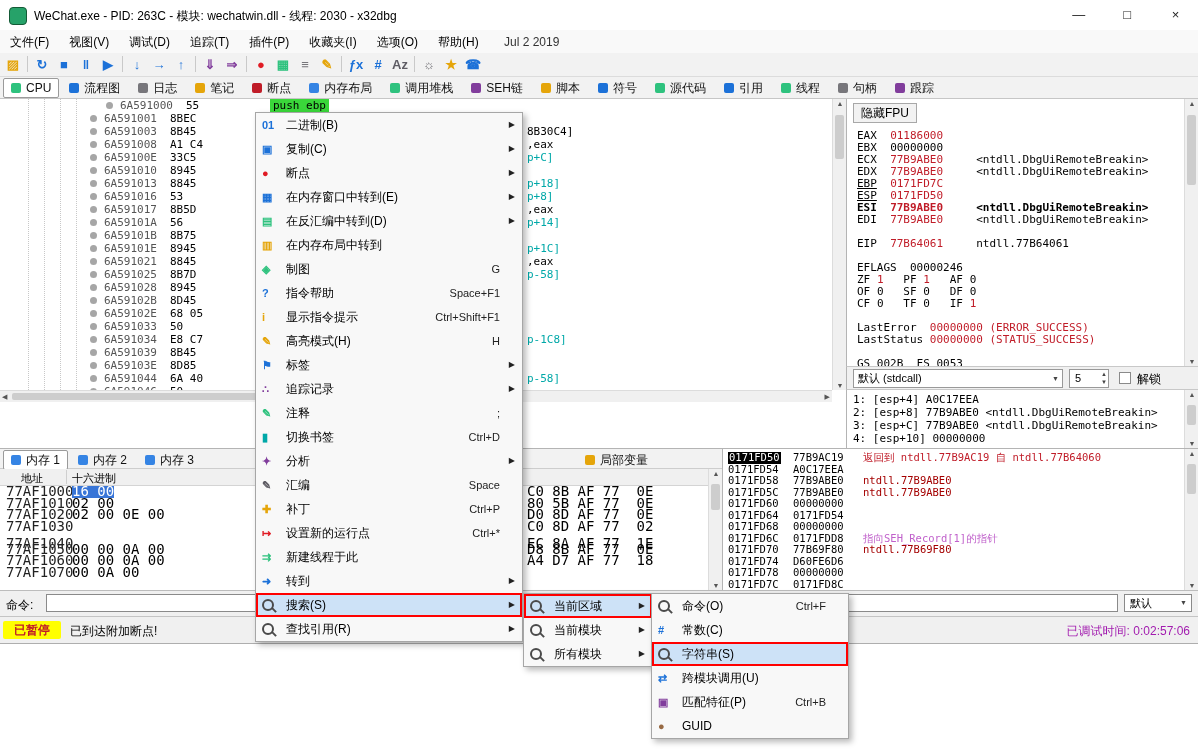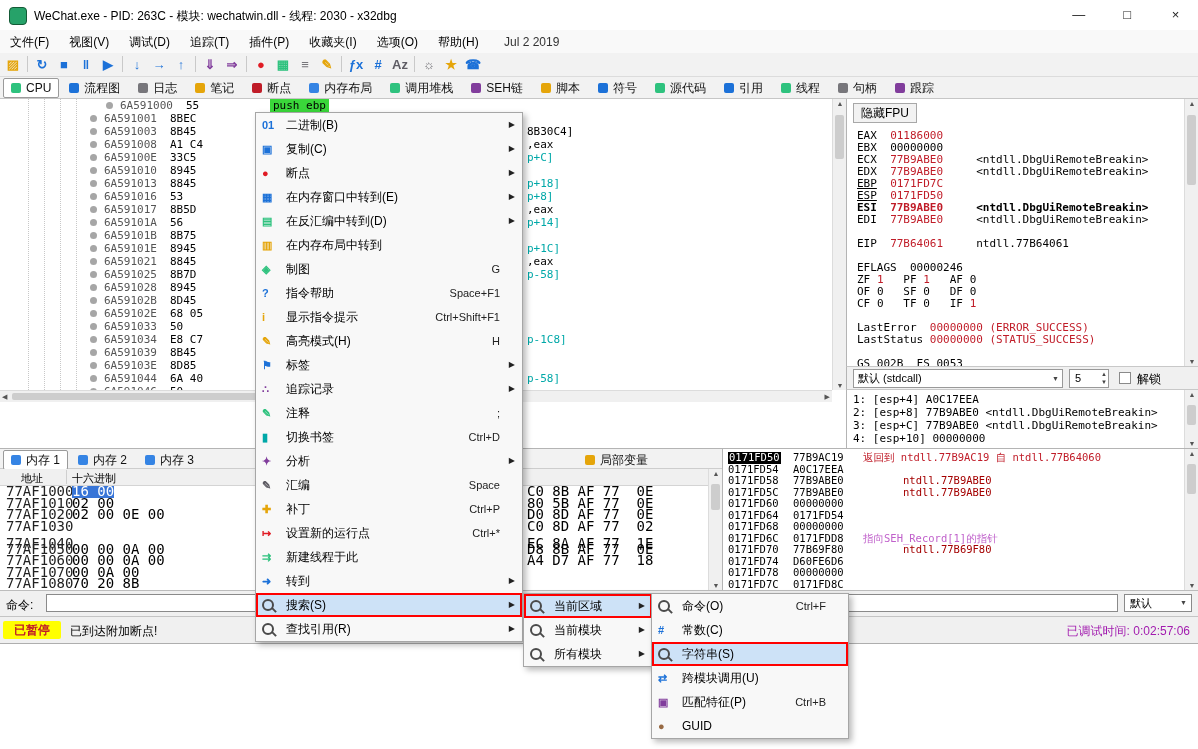--- a/index.html
+++ b/index.html
@@ -95,21 +95,21 @@
   .msel{background:#3875d7;color:#fff;}
   #memscroll{left:708px;top:469px;height:121px;}
 
   
   #stackpanel{position:absolute;left:722px;top:448px;width:476px;height:142px;background:#fff;border-left:1px solid #b4b4b4;border-top:1px solid #b4b4b4;box-sizing:border-box;overflow:hidden;}
   .strow{position:absolute;left:0;width:476px;height:11.5px;font-size:10.5px;line-height:11.5px;}
   .staddr{position:absolute;left:5px;color:#000;}
   .staddr.csp{background:#000;color:#fff;padding:0 1px;}
   .stval{position:absolute;left:70px;color:#000;}
   .stnote{position:absolute;left:140px;white-space:pre;}
-  .nc-red{color:#c01c28;} .nc-maroon{color:#a40000;margin-left:40px;} .nc-magenta{color:#c061cb;}
+  .nc-red{color:#c01c28;} .nc-maroon{color:#a40000;} .nc-magenta{color:#c061cb;}
   #stackscroll{left:1184px;top:449px;height:141px;}
 
   
   #commandbar{position:absolute;left:0;top:590px;width:1198px;height:26px;background:#f0f0f0;border-top:1px solid #bcbcbc;box-sizing:border-box;}
   #cmdlabel{position:absolute;left:6px;top:6px;font-size:12px;}
   #cmdinput{position:absolute;left:46px;top:3px;width:1072px;height:18px;border:1px solid #8a8a8a;background:#fff;font-size:12px;box-sizing:border-box;padding:0 3px;}
   #cmddrop{position:absolute;left:1124px;top:3px;width:68px;height:18px;background:#fff;border:1px solid #8a8a8a;box-sizing:border-box;font-size:11px;line-height:16px;padding-left:5px;}
   #cmddrop::after{content:'▼';position:absolute;right:4px;top:0;font-size:7px;color:#444;line-height:16px;}
 
   
@@ -389,25 +389,20 @@
       <div class="memrow mono" style="top: 69px;">
         <span class="maddr">77AF1060</span>
         <span class="mhexl">00 00 0A 00</span>
         <span class="mhexr">A4 D7 AF 77  18</span>
       </div>
       <div class="memrow mono" style="top: 80.5px;">
         <span class="maddr">77AF1070</span>
         <span class="mhexl">00 0A 00</span>
         <span class="mhexr"></span>
       </div>
-      <div class="memrow mono" style="top: 92px;">
-        <span class="maddr">77AF1080</span>
-        <span class="mhexl">70 20 8B</span>
-        <span class="mhexr"></span>
-      </div>
     </div>
   <div class="vscroll" id="memscroll">
       <div class="vthumb" style="top:15px;height:26px"></div>
     </div>
 
   <div id="stackpanel">
     <div id="stack-rows">
         <div class="strow mono" style="top: 3px;">
           <span class="staddr csp">0171FD50</span>
           <span class="stval">77B9AC19</span>

